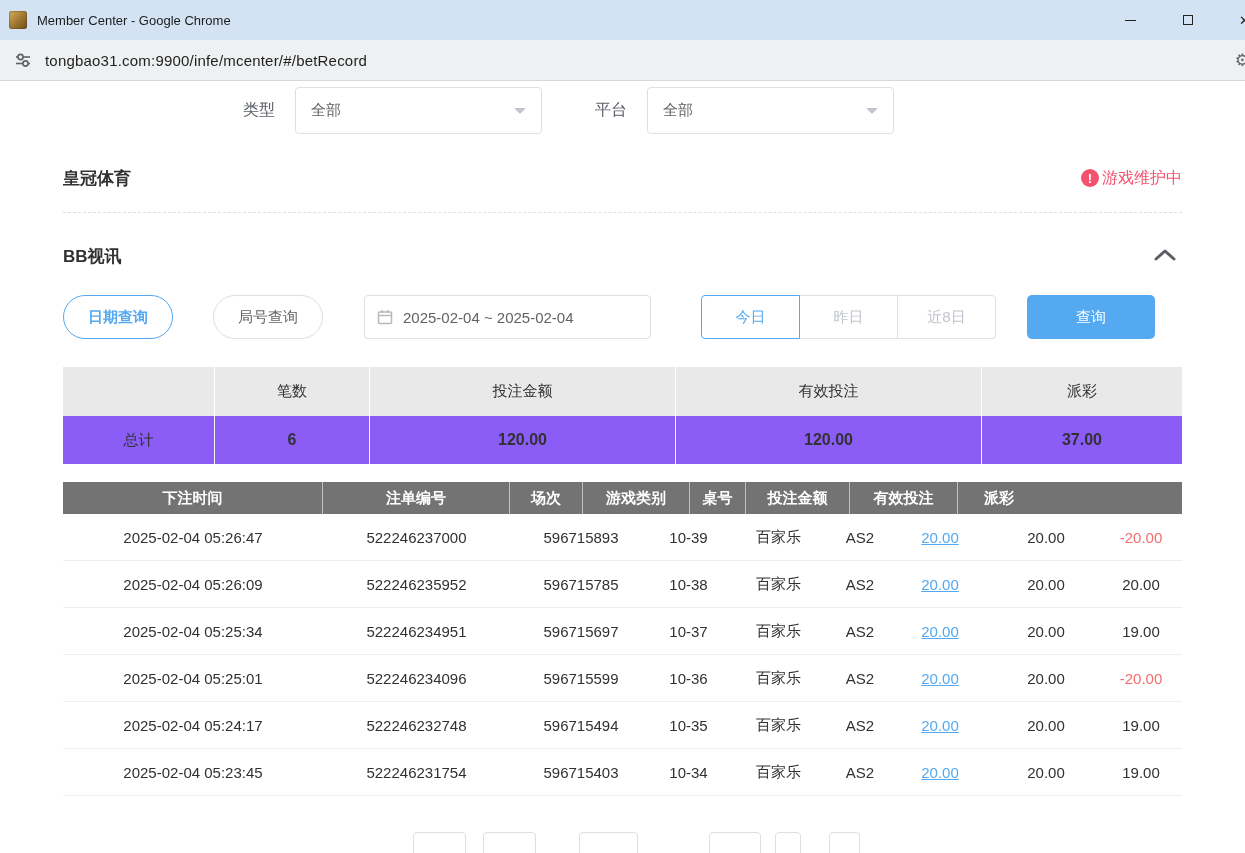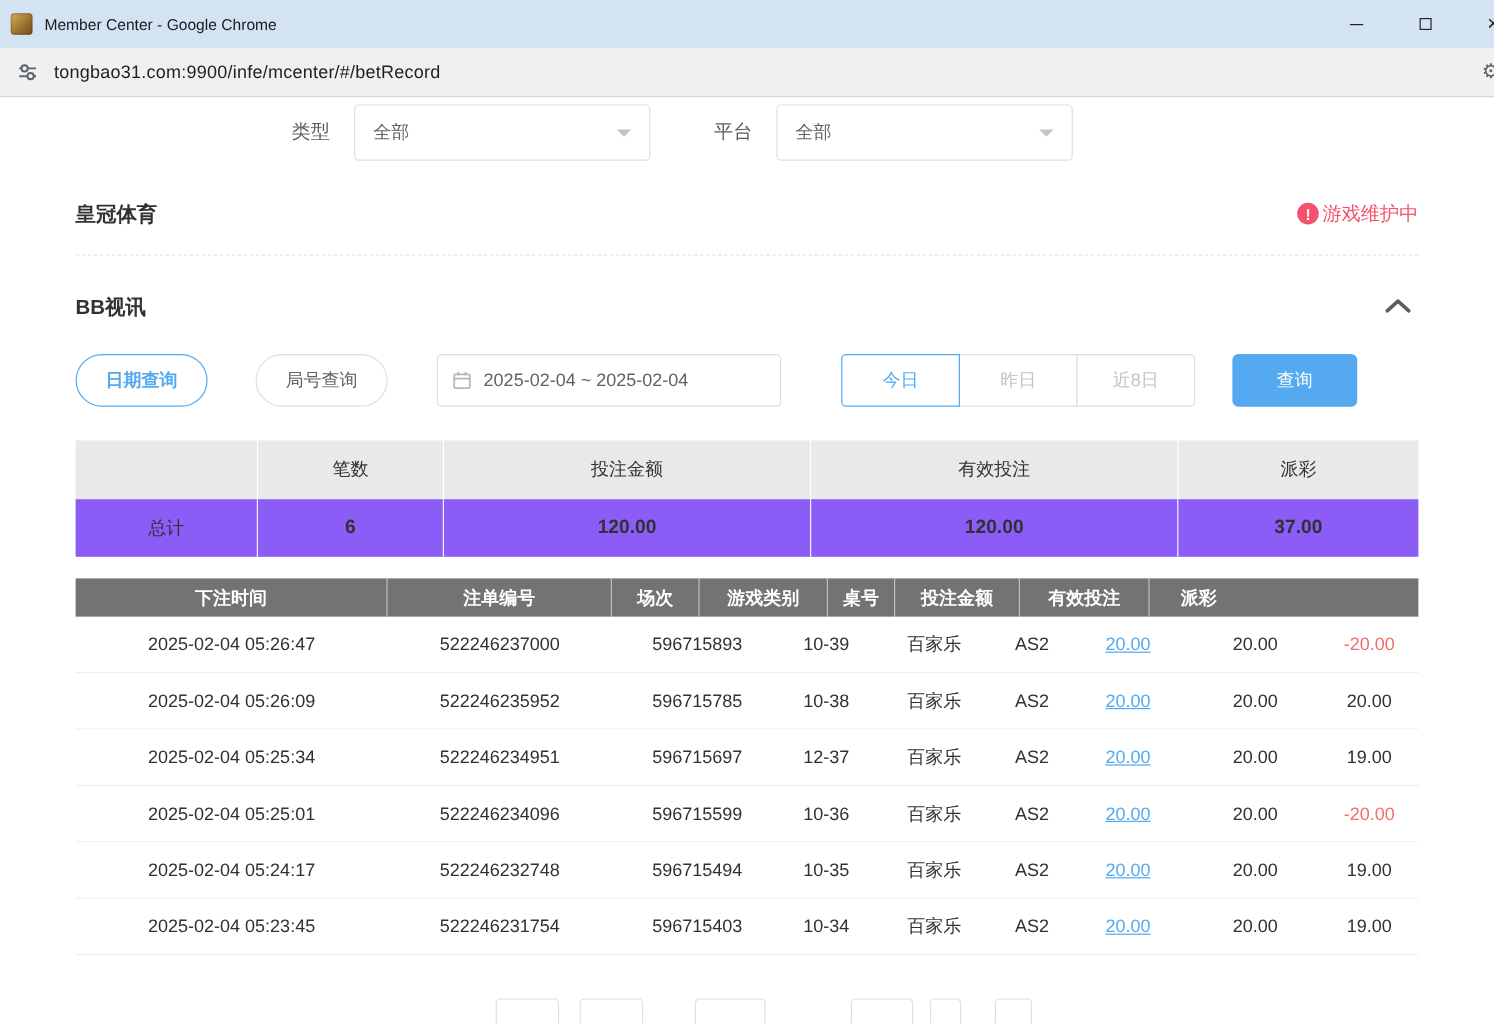--- a/index.html
+++ b/index.html
@@ -49,21 +49,21 @@
   .btn-pill.active { border-color:#54a9f0; color:#54a9f0; font-weight:bold; }
   .btn-pill + .btn-pill { margin-left:20px; }
   .date-box { width:287px; height:44px; border:1px solid #dcdfe6; border-radius:4px; display:flex; align-items:center; padding:0 12px; margin-left:21px; cursor:pointer; background:#fff; }
   .cal-icon { margin-right:10px; display:flex; }
   .date-text { font-size:15px; color:#606266; }
   .segments { display:flex; margin-left:10px; }
   .seg { height:44px; width:99px; border:1px solid #dcdfe6; background:#fff; color:#c0c4cc; font-size:15px; margin-left:-1px; cursor:pointer; }
   .seg:first-child { border-radius:4px 0 0 4px; margin-left:0; }
   .seg:last-child { border-radius:0 4px 4px 0; }
   .seg.active { border-color:#54a9f0; color:#54a9f0; position:relative; z-index:2;margin-left:20px; }
-  .btn-primary { height:44px; width:104px; margin-left:11px; background:#54a9f0; border:none; border-radius:5px; color:#fff; font-size:15px; cursor:pointer; }
+  .btn-primary { height:44px; width:128px; margin-left:11px; background:#54a9f0; border:none; border-radius:5px; color:#fff; font-size:15px; cursor:pointer; }
 
   
   .summary { margin:28px 63px 0; }
   .sum-header { display:flex; height:49px; background:#e9e9e9; }
   .sum-h { display:flex; align-items:center; justify-content:center; font-size:15px; color:#303133; border-right:1px solid #fff; }
   .sum-h:last-child { border-right:none; }
   .sum-body { display:flex; height:48px; background:#8b5cf6; }
   .sum-c { display:flex; align-items:center; justify-content:center; font-size:15px; color:#303133; border-right:1px solid #f2f3f5; }
   .sum-c:last-child { border-right:none; }
   .sum-c.num { font-weight:bold; font-size:16px; }
@@ -221,21 +221,21 @@
         <div class="td c4">百家乐</div>
         <div class="td c5">AS2</div>
         <div class="td c6 link">20.00</div>
         <div class="td c7">20.00</div>
         <div class="td c8">20.00</div>
       </div>
       <div class="trow">
         <div class="td c0">2025-02-04 05:25:34</div>
         <div class="td c1">522246234951</div>
         <div class="td c2">596715697</div>
-        <div class="td c3">12-37</div>
+        <div class="td c3">10-37</div>
         <div class="td c4">百家乐</div>
         <div class="td c5">AS2</div>
         <div class="td c6 link">20.00</div>
         <div class="td c7">20.00</div>
         <div class="td c8">19.00</div>
       </div>
       <div class="trow">
         <div class="td c0">2025-02-04 05:25:01</div>
         <div class="td c1">522246234096</div>
         <div class="td c2">596715599</div>

